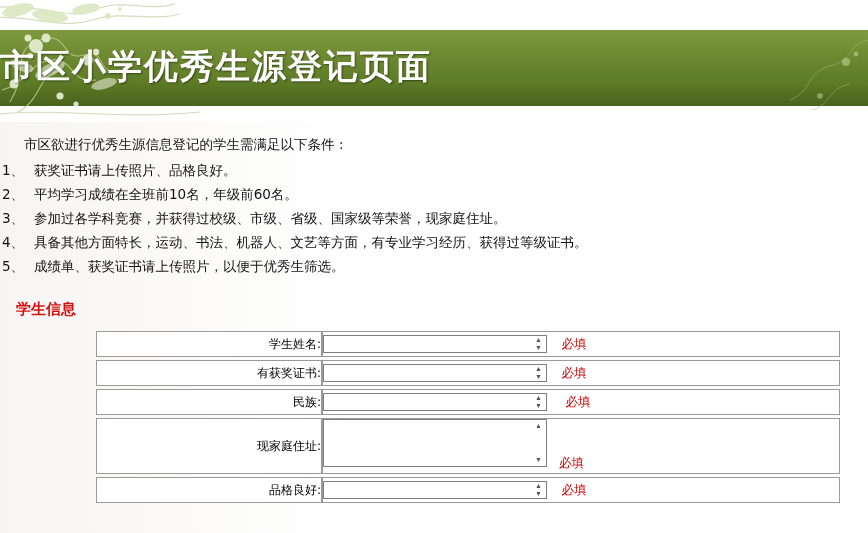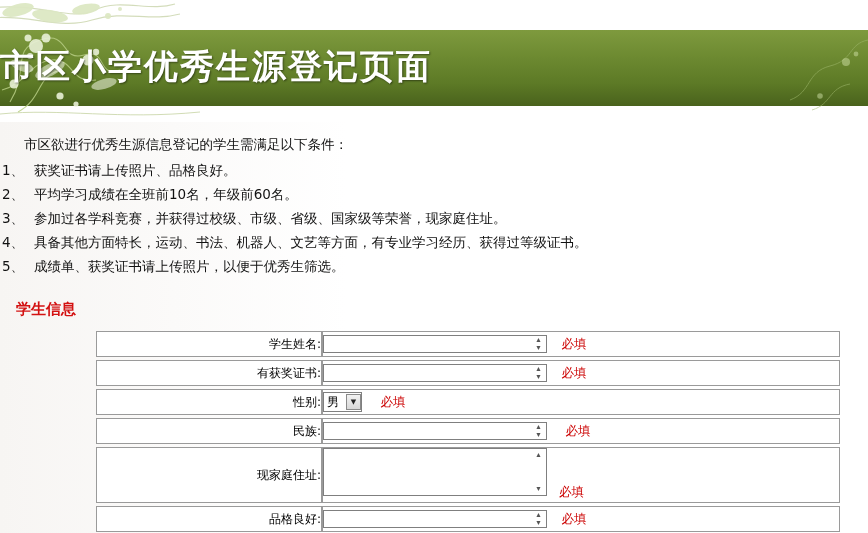--- a/index.html
+++ b/index.html
@@ -361,30 +361,20 @@
             <input type="text" placeholder="" style="">
             <span class="spin">
               <span class="up">▲</span>
               <span class="dn">▼</span>
             </span>
           </span>
           <span class="req">必填</span>
         </td>
       </tr>
 
-      <tr>
-        <td class="label-cell">性别:</td>
-        <td class="field-cell">
-          <span class="sel">
-            <span class="sel-val">男</span>
-            <span class="sel-arrow">▼</span>
-          </span>
-          <span class="req indent-lo">必填</span>
-        </td>
-      </tr>
 
       <tr>
         <td class="label-cell">民族:</td>
         <td class="field-cell">
           <span class="txt">
             <input type="text" placeholder="" style="">
             <span class="spin">
               <span class="up">▲</span>
               <span class="dn">▼</span>
             </span>

